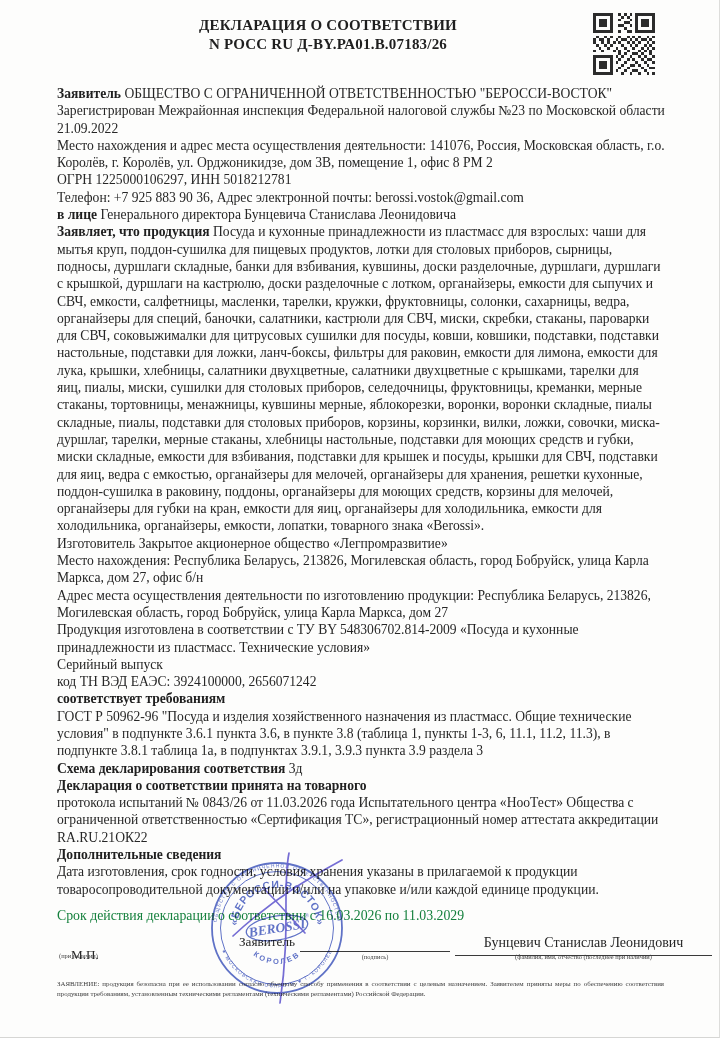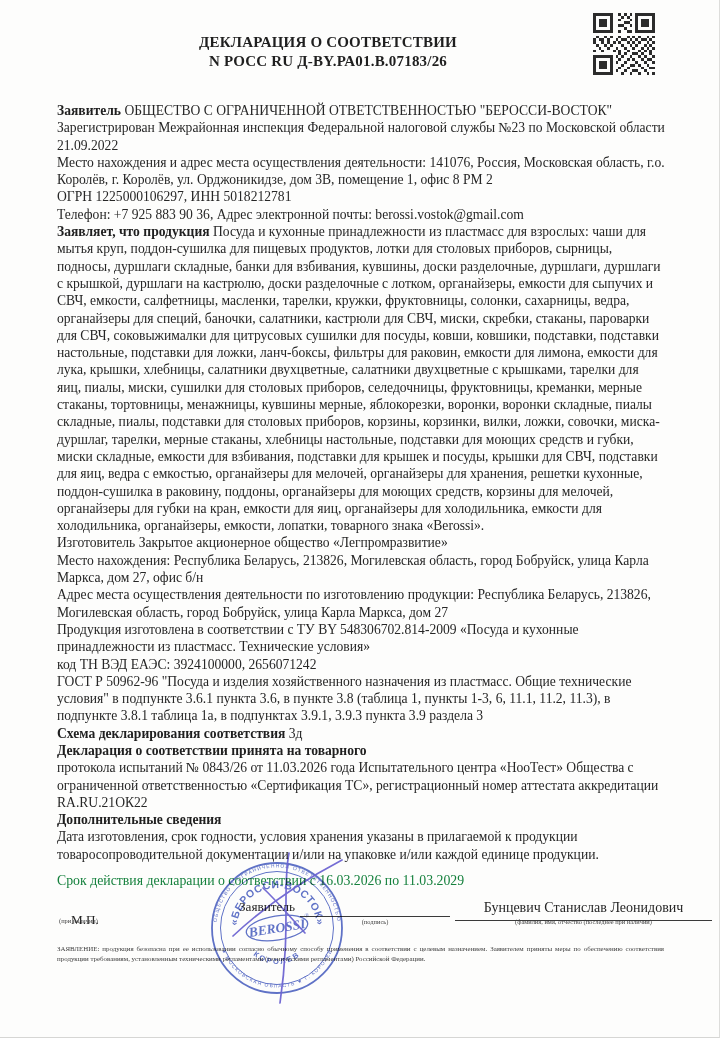--- a/index.html
+++ b/index.html
@@ -8,21 +8,21 @@
     width:720px;height:1038px;
     background:#fdfdfc;
     font-family:"Liberation Serif","DejaVu Serif",serif;
     color:#262626;
     overflow:hidden;
     box-sizing:border-box;
     border-right:1px solid #dddddb;
     border-bottom:1px solid #d6d6d4;
   }
   .doc-header{
-    padding-top:33px;
+    padding-top:16px;
     width:600px;margin-left:28px;
     text-align:center;
     font-weight:bold;
     font-size:15px;
     line-height:19px;
     letter-spacing:.2px;
     color:#1f1f1f;
   }
   .qr{
     position:absolute;left:593px;top:13px;width:62px;height:62px;
@@ -111,26 +111,29 @@
     <div>ДЕКЛАРАЦИЯ О СООТВЕТСТВИИ</div>
     <div>N РОСС RU Д-BY.РА01.В.07183/26</div>
   </div>
 
   <div class="content">
     <p><b>Заявитель</b><span> ОБЩЕСТВО С ОГРАНИЧЕННОЙ ОТВЕТСТВЕННОСТЬЮ "БЕРОССИ-ВОСТОК"</span></p>
     <p><b></b><span>Зарегистрирован Межрайонная инспекция Федеральной налоговой службы №23 по Московской области 21.09.2022</span></p>
     <p><b></b><span>Место нахождения и адрес места осуществления деятельности: 141076, Россия, Московская область, г.о. Королёв, г. Королёв, ул. Орджоникидзе, дом 3В, помещение 1, офис 8 РМ 2</span></p>
     <p><b></b><span>ОГРН 1225000106297, ИНН 5018212781</span></p>
     <p><b></b><span>Телефон: +7 925 883 90 36, Адрес электронной почты: berossi.vostok@gmail.com</span></p>
+    <p><b>в лице</b><span> Генерального директора Бунцевича Станислава Леонидовича</span></p>
     <p><b>Заявляет, что продукция</b><span> Посуда и кухонные принадлежности из пластмасс для взрослых: чаши для мытья круп, поддон-сушилка для пищевых продуктов, лотки для столовых приборов, сырницы, подносы, дуршлаги складные, банки для взбивания, кувшины, доски разделочные, дуршлаги, дуршлаги с крышкой, дуршлаги на кастрюлю, доски разделочные с лотком, органайзеры, емкости для сыпучих и СВЧ, емкости, салфетницы, масленки, тарелки, кружки, фруктовницы, солонки, сахарницы, ведра, органайзеры для специй, баночки, салатники, кастрюли для СВЧ, миски, скребки, стаканы, пароварки для СВЧ, соковыжималки для цитрусовых сушилки для посуды, ковши, ковшики, подставки, подставки настольные, подставки для ложки, ланч-боксы, фильтры для раковин, емкости для лимона, емкости для лука, крышки, хлебницы, салатники двухцветные, салатники двухцветные с крышками, тарелки для яиц, пиалы, миски, сушилки для столовых приборов, селедочницы, фруктовницы, креманки, мерные стаканы, тортовницы, менажницы, кувшины мерные, яблокорезки, воронки, воронки складные, пиалы складные, пиалы, подставки для столовых приборов, корзины, корзинки, вилки, ложки, совочки, миска-дуршлаг, тарелки, мерные стаканы, хлебницы настольные, подставки для моющих средств и губки, миски складные, емкости для взбивания, подставки для крышек и посуды, крышки для СВЧ, подставки для яиц, ведра с емкостью, органайзеры для мелочей, органайзеры для хранения, решетки кухонные, поддон-сушилка в раковину, поддоны, органайзеры для моющих средств, корзины для мелочей, органайзеры для губки на кран, емкости для яиц, органайзеры для холодильника, емкости для холодильника, органайзеры, емкости, лопатки, товарного знака «Berossi».</span></p>
     <p><b></b><span>Изготовитель Закрытое акционерное общество «Легпромразвитие»</span></p>
     <p><b></b><span>Место нахождения: Республика Беларусь, 213826, Могилевская область, город Бобруйск, улица Карла Маркса, дом 27, офис б/н</span></p>
     <p><b></b><span>Адрес места осуществления деятельности по изготовлению продукции: Республика Беларусь, 213826, Могилевская область, город Бобруйск, улица Карла Маркса, дом 27</span></p>
     <p><b></b><span>Продукция изготовлена в соответствии с ТУ BY 548306702.814-2009 «Посуда и кухонные принадлежности из пластмасс. Технические условия»</span></p>
+    <p><b></b><span>Серийный выпуск</span></p>
     <p><b></b><span>код ТН ВЭД ЕАЭС: 3924100000, 2656071242</span></p>
+    <p><b>соответствует требованиям</b><span></span></p>
     <p><b></b><span>ГОСТ Р 50962-96 "Посуда и изделия хозяйственного назначения из пластмасс. Общие технические условия" в подпункте 3.6.1 пункта 3.6, в пункте 3.8 (таблица 1, пункты 1-3, 6, 11.1, 11.2, 11.3), в подпункте 3.8.1 таблица 1а, в подпунктах 3.9.1, 3.9.3 пункта 3.9 раздела 3</span></p>
     <p><b>Схема декларирования соответствия</b><span> 3д</span></p>
     <p><b>Декларация о соответствии принята на товарного</b><span></span></p>
     <p><b></b><span>протокола испытаний № 0843/26 от 11.03.2026 года Испытательного центра «НооТест» Общества с ограниченной ответственностью «Сертификация ТС», регистрационный номер аттестата аккредитации RA.RU.21ОК22</span></p>
     <p><b>Дополнительные сведения</b><span></span></p>
     <p><b></b><span>Дата изготовления, срок годности, условия хранения указаны в прилагаемой к продукции товаросопроводительной документации и/или на упаковке и/или каждой единице продукции.</span></p>
   </div>
 
   <div class="validity">Срок действия декларации о соответствии с 16.03.2026 по 11.03.2029</div>
 

